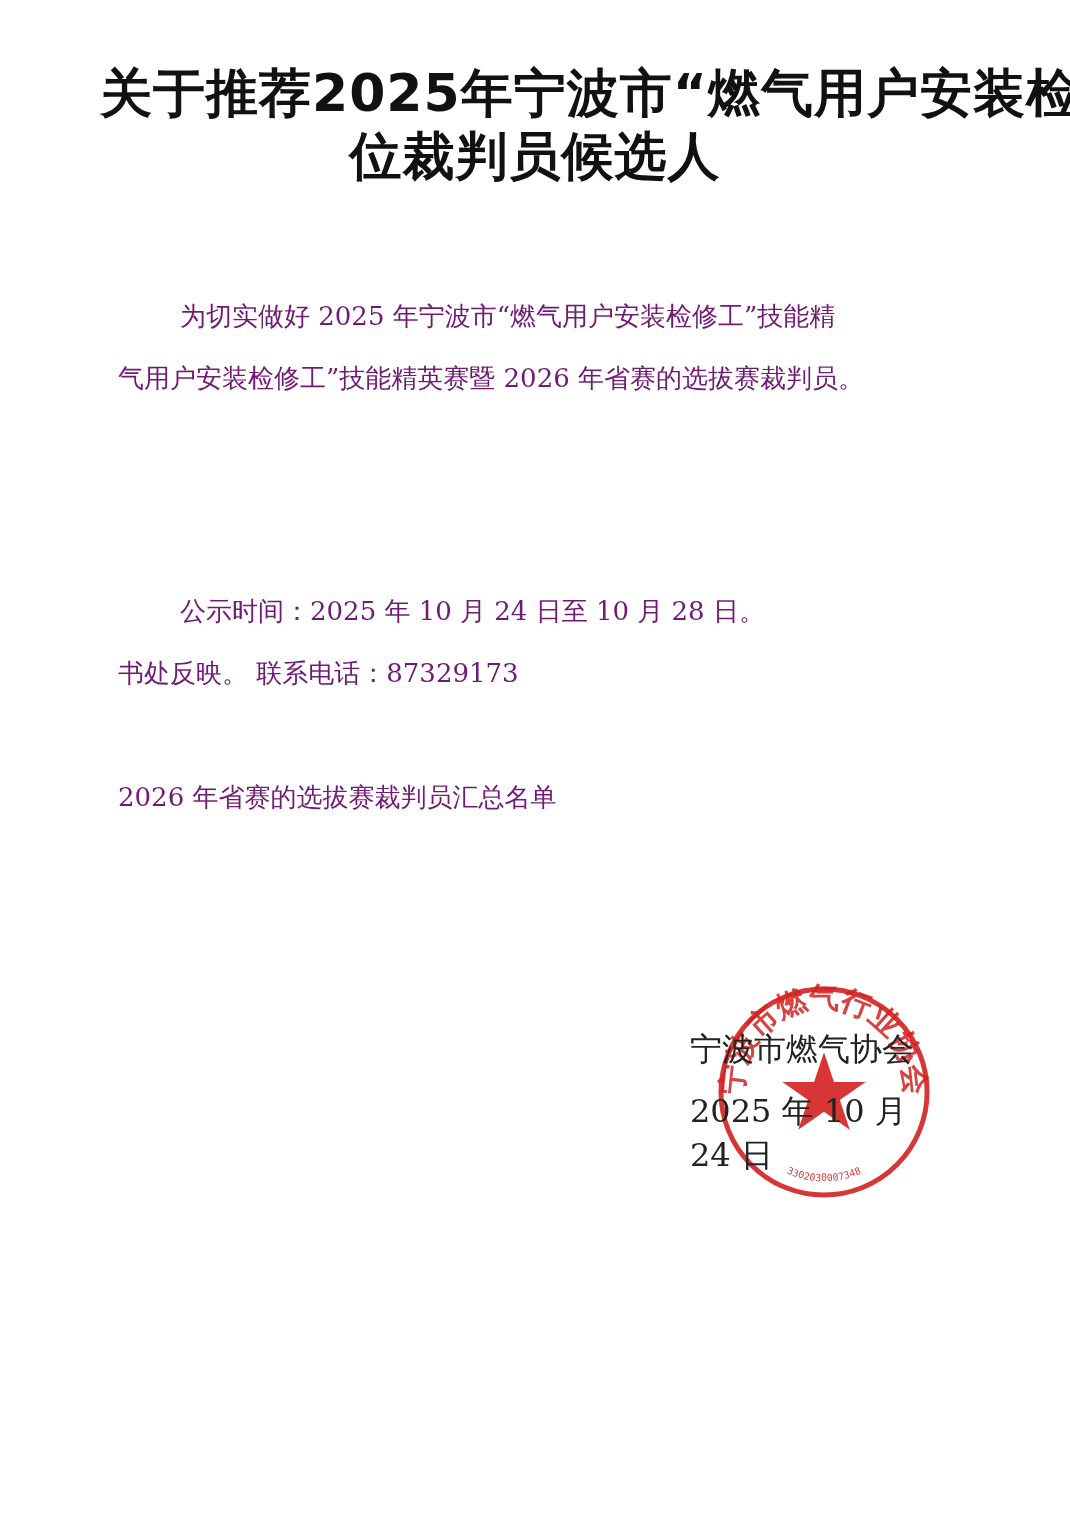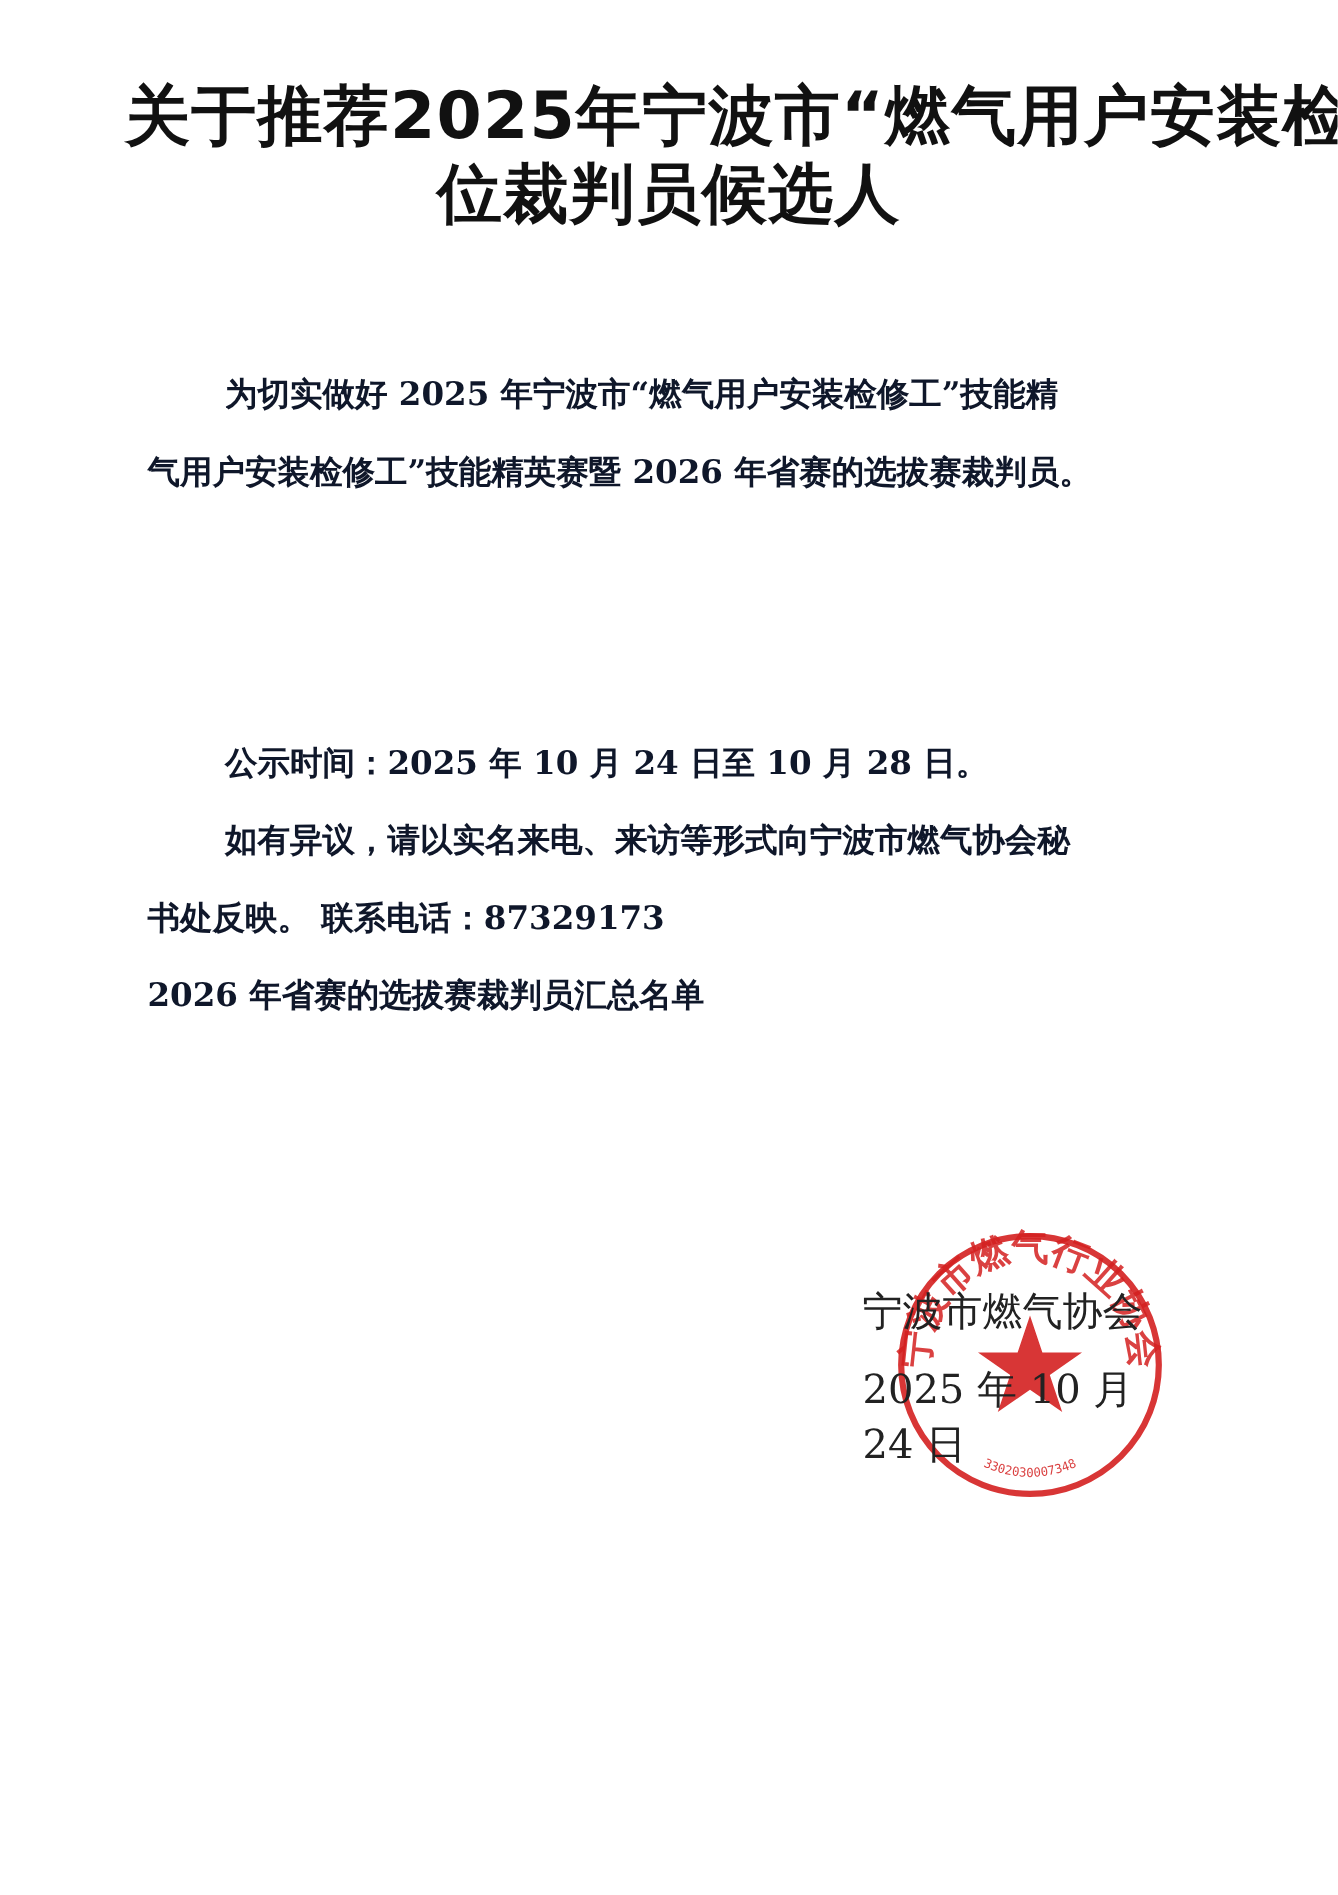--- a/index.html
+++ b/index.html
@@ -21,22 +21,21 @@
     font-size: 52px;
     line-height: 63px;
     letter-spacing: 1px;
     color: #111;
   }
   .title .line { display: block; white-space: nowrap; }
   .body-text {
     position: absolute;
     left: 118px; width: 830px;
     font-size: 26px;
-    color: #0f172a;
-    font-weight: bold;
+    color: #701a75;
   }
   .para { margin: 0; line-height: 62px; white-space: nowrap; }
   .indent { padding-left: 62px; }
   .stamp {
     position: absolute;
     left: 715px; top: 983px;
     width: 218px; height: 218px;
   }
   .signature {
     position: absolute;
@@ -59,21 +58,20 @@
 <div class="body-text" style="top:285px;">
   <p class="para indent">为切实做好 2025 年宁波市“燃气用户安装检修工”技能精</p>
   <p class="para">气用户安装检修工”技能精英赛暨 2026 年省赛的选拔赛裁判员。</p>
 </div>
 
 <div class="body-text" style="top:580px;">
   <p class="para indent">公示时间：2025 年 10 月 24 日至 10 月 28 日。</p>
 </div>
 
 <div class="body-text" style="top:642px;">
-  <p class="para indent">如有异议，请以实名来电、来访等形式向宁波市燃气协会秘</p>
   <p class="para">书处反映。 联系电话：87329173</p>
 </div>
 
 <div class="body-text" style="top:766px;">
   <p class="para">2026 年省赛的选拔赛裁判员汇总名单</p>
 </div>
 
 <svg class="stamp" viewBox="0 0 220 220">
   <defs>
     <path id="arcTop" d="M 30 125 A 82 82 0 1 1 190 125"></path>

